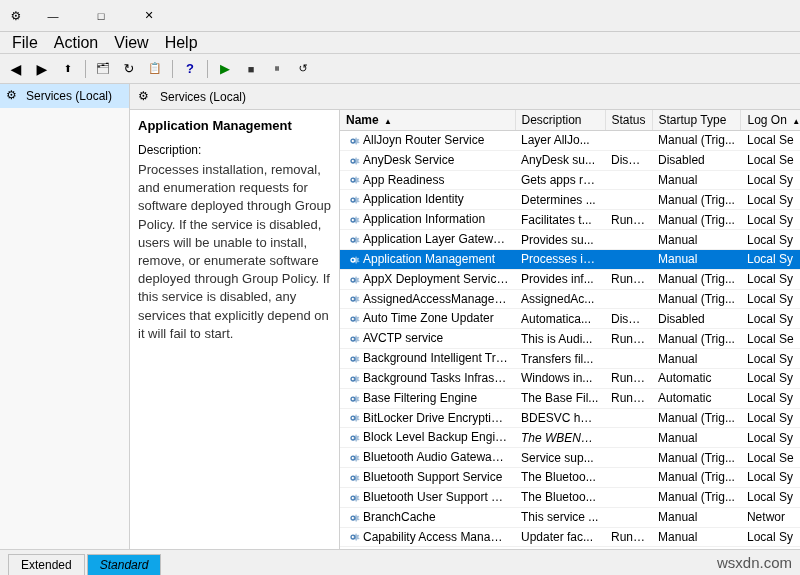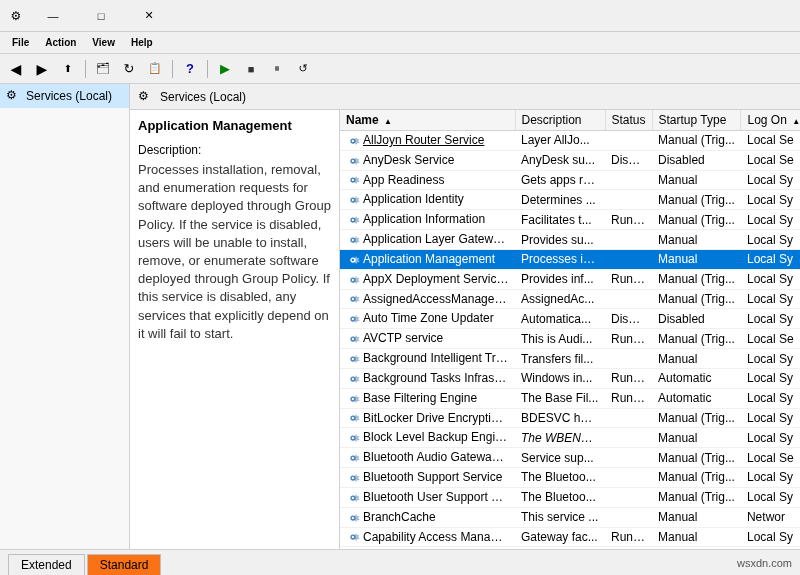--- a/index.html
+++ b/index.html
@@ -55,22 +55,21 @@
       background: #f0f0f0;
       height: 22px;
       display: flex;
       align-items: center;
       padding: 0 4px;
       border-bottom: 1px solid #d0d0d0;
     }
     .menu-item {
       padding: 2px 8px;
       cursor: pointer;
-      font-size: 10px;
-      font-weight: bold;
+      font-size: 16px;
     }
 
     
     .toolbar {
       background: #f0f0f0;
       height: 30px;
       display: flex;
       align-items: center;
       padding: 0 4px;
       border-bottom: 1px solid #d0d0d0;
@@ -261,28 +260,29 @@
     .tab {
       padding: 3px 12px;
       background: #f0f0f0;
       border: 1px solid #c0c0c0;
       border-bottom: none;
       cursor: pointer;
       font-size: 12px;
       margin-right: 2px;
     }
     .tab.active {
-      background: #f97316;
+      background: #0ea5e9;
       font-weight: normal;
+      font-style: italic;
     }
 
     .status-right {
       margin-left: auto;
       padding-right: 8px;
-      font-size: 11px;
+      font-size: 15px;
       color: #555;
       align-self: center;
     }
 
     
     .table-scroll::-webkit-scrollbar { width: 16px; height: 16px; }
     .table-scroll::-webkit-scrollbar-track { background: #f0f0f0; }
     .table-scroll::-webkit-scrollbar-thumb { background: #c0c0c0; border: 1px solid #a0a0a0; }
 
     
@@ -373,21 +373,21 @@
                   <span>Startup Type</span>
                 </th>
                 <th style="width:60px;">
                   <span>Log On</span>
                   <span class="sort-arrow">▲</span>
                 </th>
               </tr>
             </thead>
             <tbody id="services-tbody">
             <tr>
-                  <td style="width: 175px; max-width: 175px; overflow: hidden; text-overflow: ellipsis; text-decoration: underline;"><svg class="svc-gear" viewBox="0 0 16 16" fill="#4a7fb5">
+                  <td style="width: 175px; max-width: 175px; overflow: hidden; text-overflow: ellipsis;"><svg class="svc-gear" viewBox="0 0 16 16" fill="#4a7fb5">
     <path d="M8 5a3 3 0 1 0 0 6 3 3 0 0 0 0-6zm0 4.5a1.5 1.5 0 1 1 0-3 1.5 1.5 0 0 1 0 3z"></path>
     <path d="M15.2 9.2l-1.1-.6a6.1 6.1 0 0 0 0-1.2l1.1-.6-.8-1.4-1.2.4a5.9 5.9 0 0 0-1-.6l-.1-1.2H10.9l-.1 1.2a5.9 5.9 0 0 0-1 .6L8.6 5.4 7.8 6.8l1.1.6a6.1 6.1 0 0 0 0 1.2l-1.1.6.8 1.4 1.2-.4c.3.2.6.4 1 .6l.1 1.2h1.6l.1-1.2a5.9 5.9 0 0 0 1-.6l1.2.4.8-1.4z" opacity="0.5"></path>
   </svg>AllJoyn Router Service</td>
                   <td style="width: 90px; max-width: 90px; overflow: hidden; text-overflow: ellipsis;">Layer AllJo...</td>
                   <td style="width: 60px;"></td>
                   <td style="width: 95px; max-width: 95px; overflow: hidden; text-overflow: ellipsis;">Manual (Trig...</td>
                   <td style="width: 60px;">Local Se</td>
                 </tr>
                 <tr>
                   <td style="width: 175px; max-width: 175px; overflow: hidden; text-overflow: ellipsis;"><svg class="svc-gear" viewBox="0 0 16 16" fill="#4a7fb5">
@@ -577,21 +577,21 @@
                   <td style="width: 90px; max-width: 90px; overflow: hidden; text-overflow: ellipsis;">This service ...</td>
                   <td style="width: 60px;"></td>
                   <td style="width: 95px; max-width: 95px; overflow: hidden; text-overflow: ellipsis;">Manual</td>
                   <td style="width: 60px;">Networ</td>
                 </tr>
                 <tr>
                   <td style="width: 175px; max-width: 175px; overflow: hidden; text-overflow: ellipsis;"><svg class="svc-gear" viewBox="0 0 16 16" fill="#4a7fb5">
     <path d="M8 5a3 3 0 1 0 0 6 3 3 0 0 0 0-6zm0 4.5a1.5 1.5 0 1 1 0-3 1.5 1.5 0 0 1 0 3z"></path>
     <path d="M15.2 9.2l-1.1-.6a6.1 6.1 0 0 0 0-1.2l1.1-.6-.8-1.4-1.2.4a5.9 5.9 0 0 0-1-.6l-.1-1.2H10.9l-.1 1.2a5.9 5.9 0 0 0-1 .6L8.6 5.4 7.8 6.8l1.1.6a6.1 6.1 0 0 0 0 1.2l-1.1.6.8 1.4 1.2-.4c.3.2.6.4 1 .6l.1 1.2h1.6l.1-1.2a5.9 5.9 0 0 0 1-.6l1.2.4.8-1.4z" opacity="0.5"></path>
   </svg>Capability Access Manager ...</td>
-                  <td style="width: 90px; max-width: 90px; overflow: hidden; text-overflow: ellipsis;">Gateway fac...</td>
+                  <td style="width: 90px; max-width: 90px; overflow: hidden; text-overflow: ellipsis;">Updater fac...</td>
                   <td style="width: 60px;">Running</td>
                   <td style="width: 95px; max-width: 95px; overflow: hidden; text-overflow: ellipsis;">Manual</td>
                   <td style="width: 60px;">Local Sy</td>
                 </tr>
               </tbody>
           </table>
         </div>
       </div>
 
     </div>

